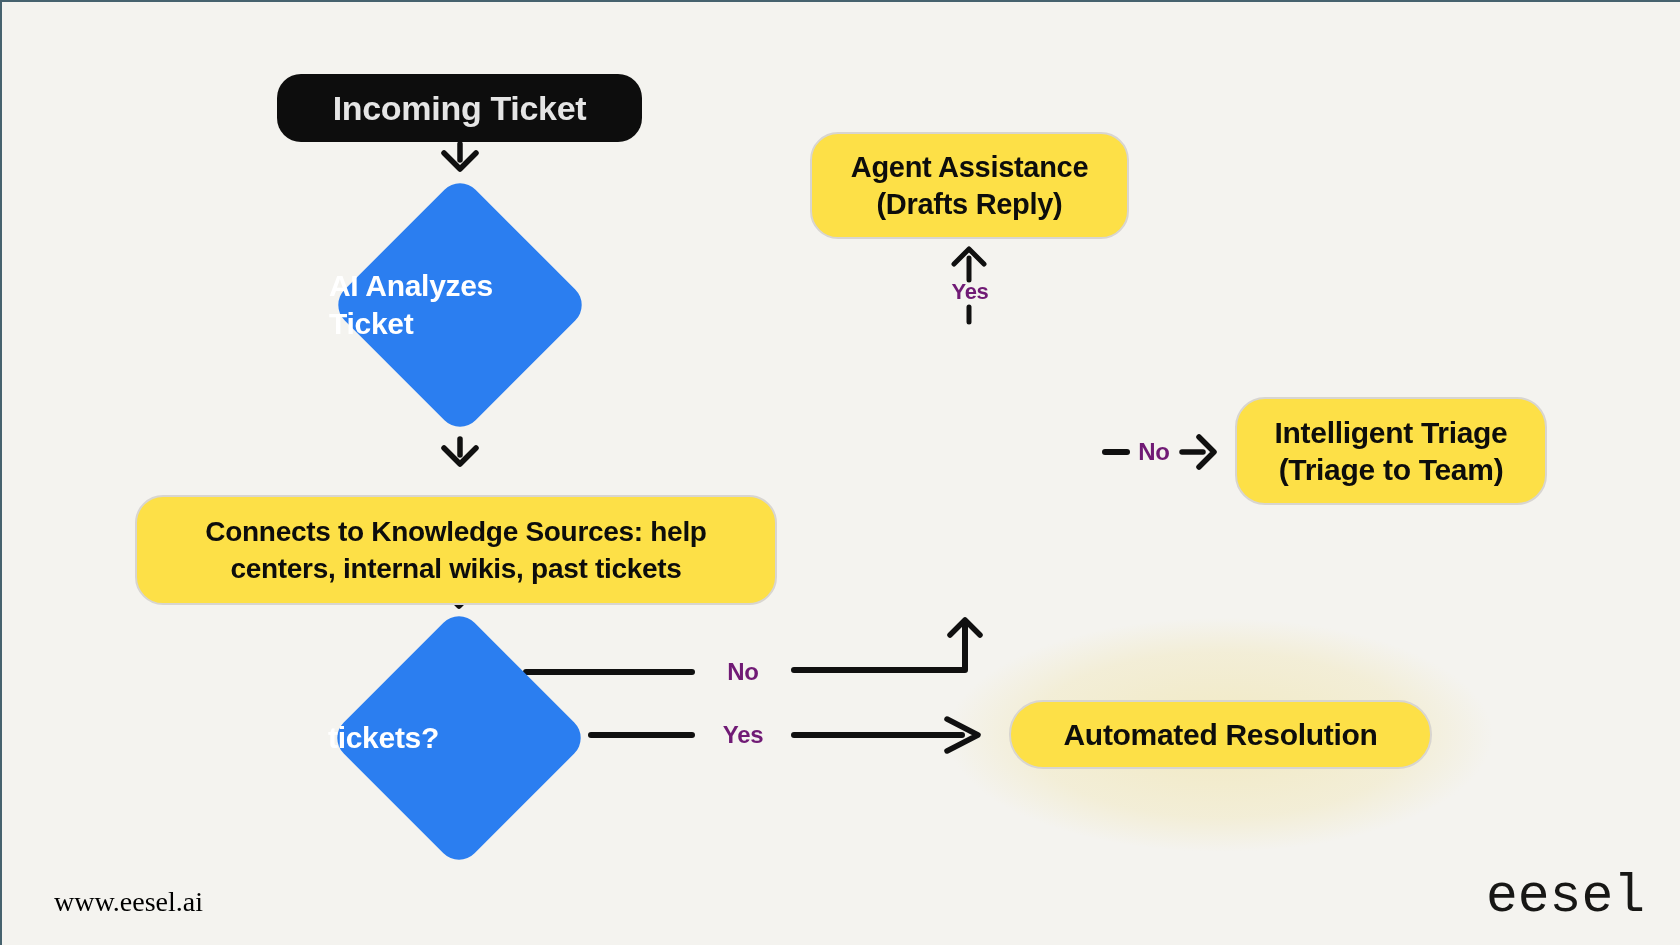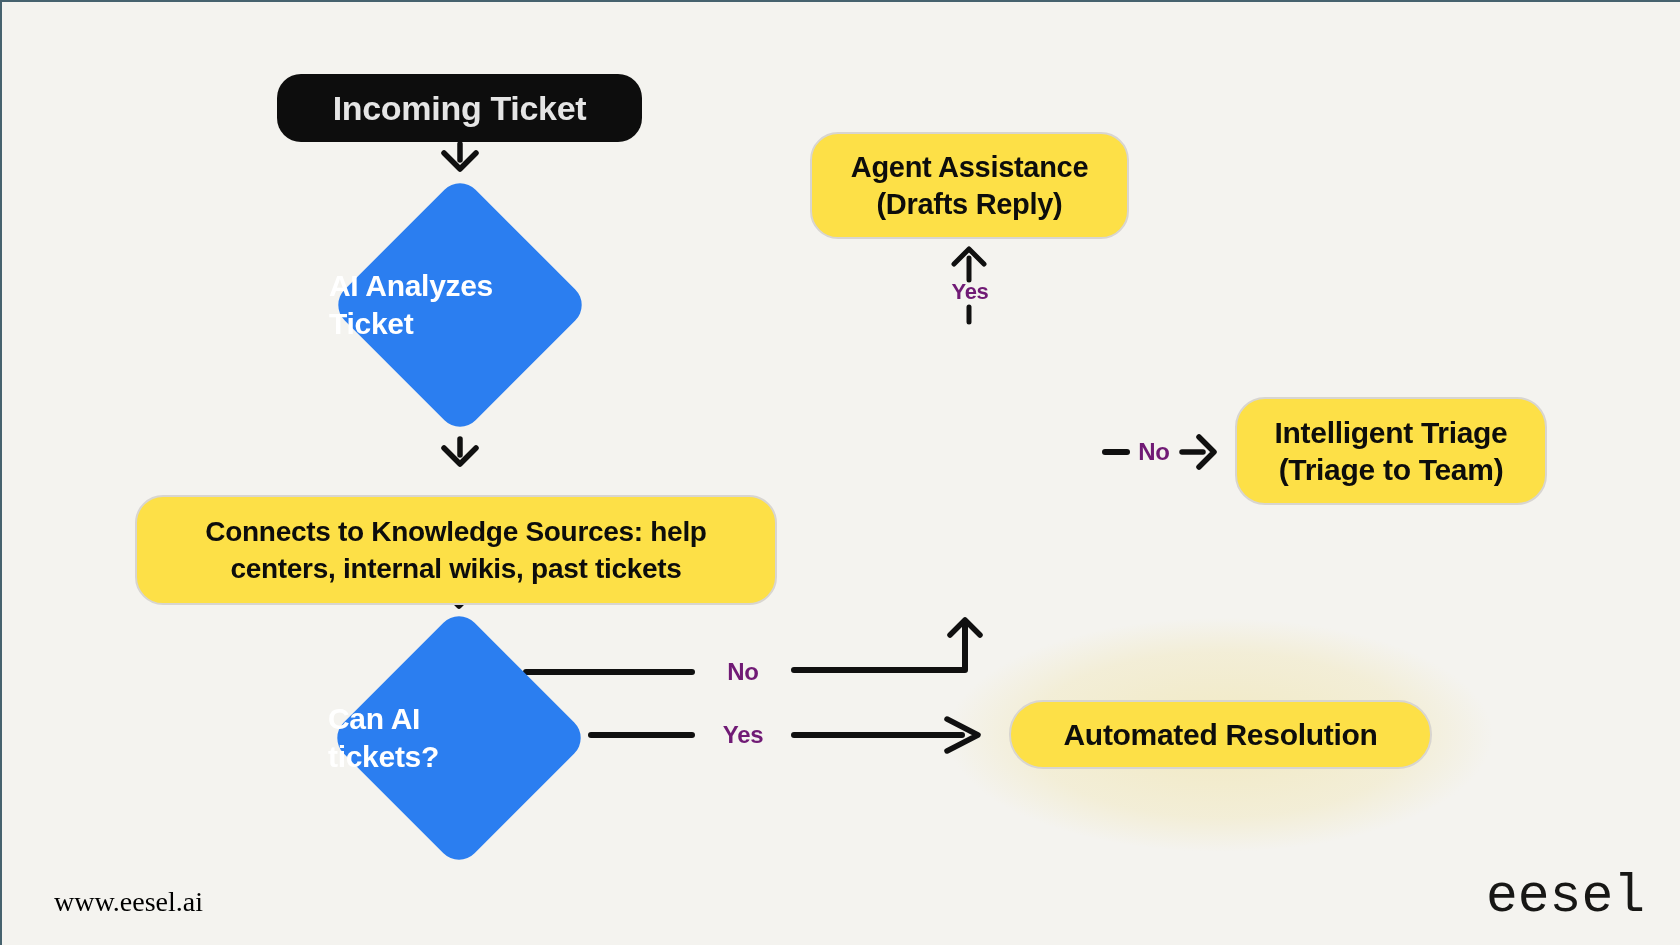--- a/index.html
+++ b/index.html
@@ -118,21 +118,20 @@
   <div class="node box-white box-knowledge">
     <div>
       <div>Connects to Knowledge Sources: help</div>
       <div>centers, internal wikis, past tickets</div>
     </div>
   </div>
 
   <div class="diamond-node" id="diamond-resolve">
     <div class="diamond-shape"></div>
     <div class="diamond-label">
-      <div>Can AI</div>
       <div>tickets?</div>
     </div>
   </div>
 
 
   <div class="node box-white box-assist">
     <div>
       <div>Agent Assistance</div>
       <div>(Drafts Reply)</div>
     </div>

